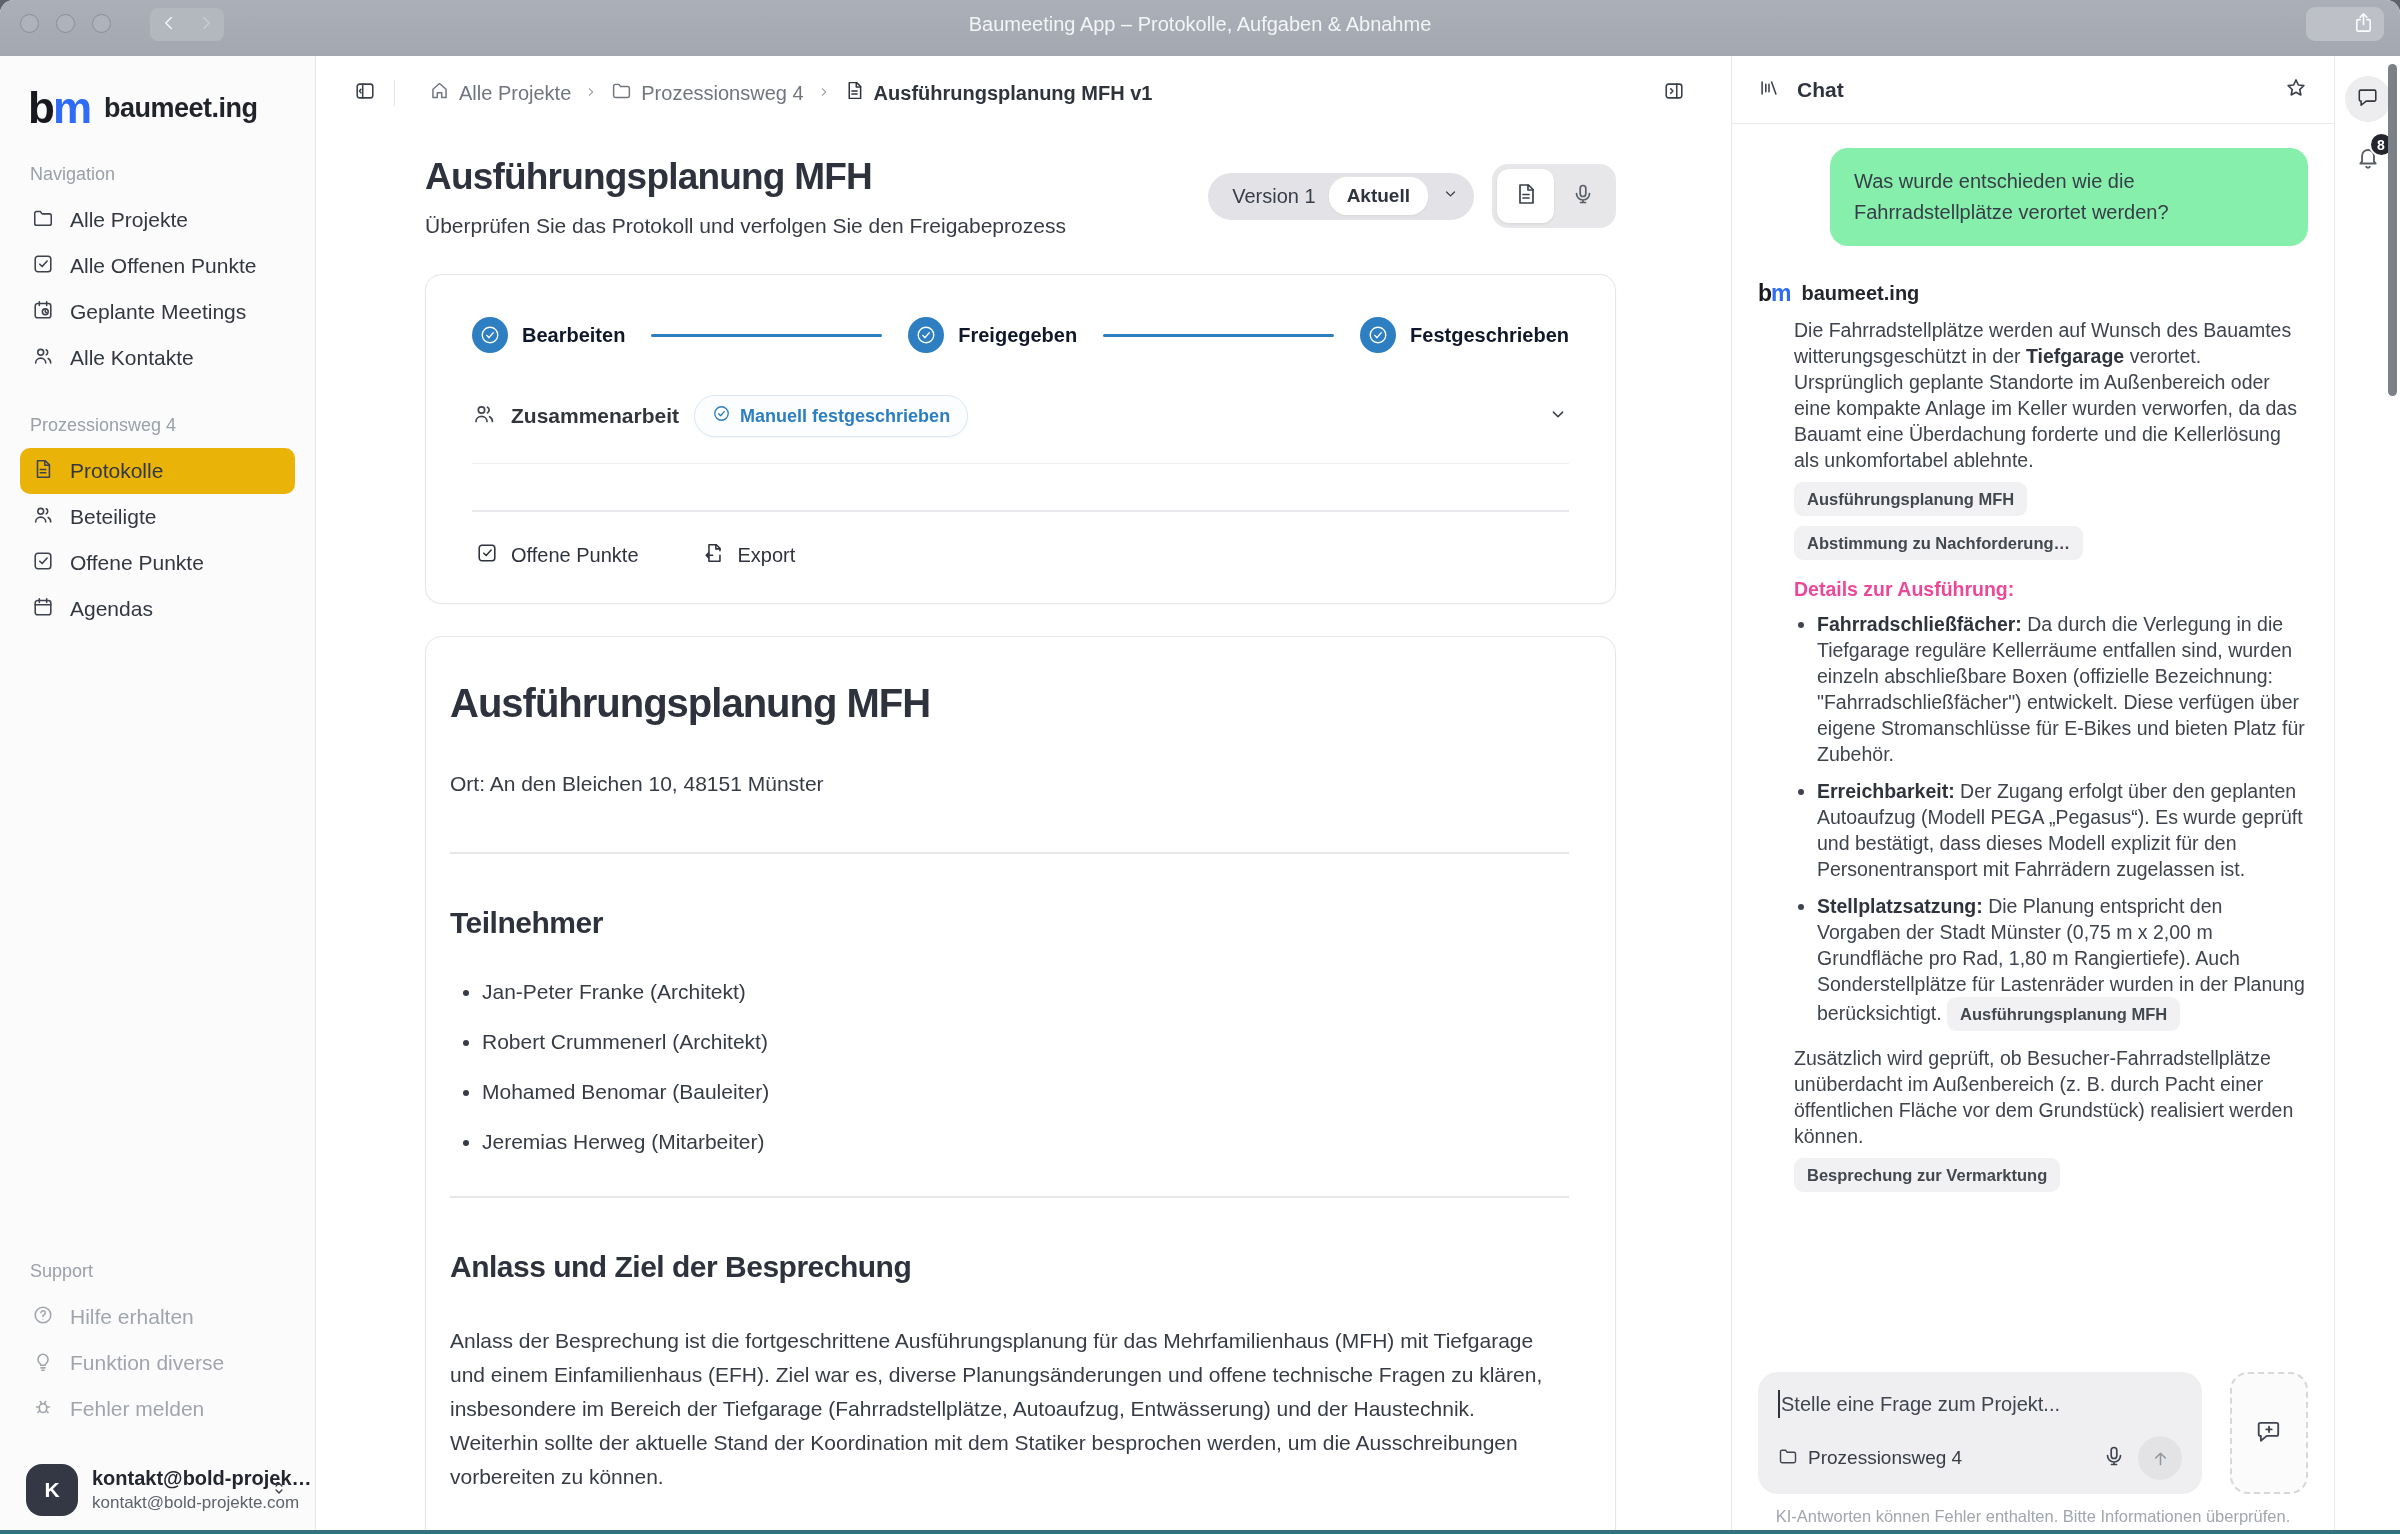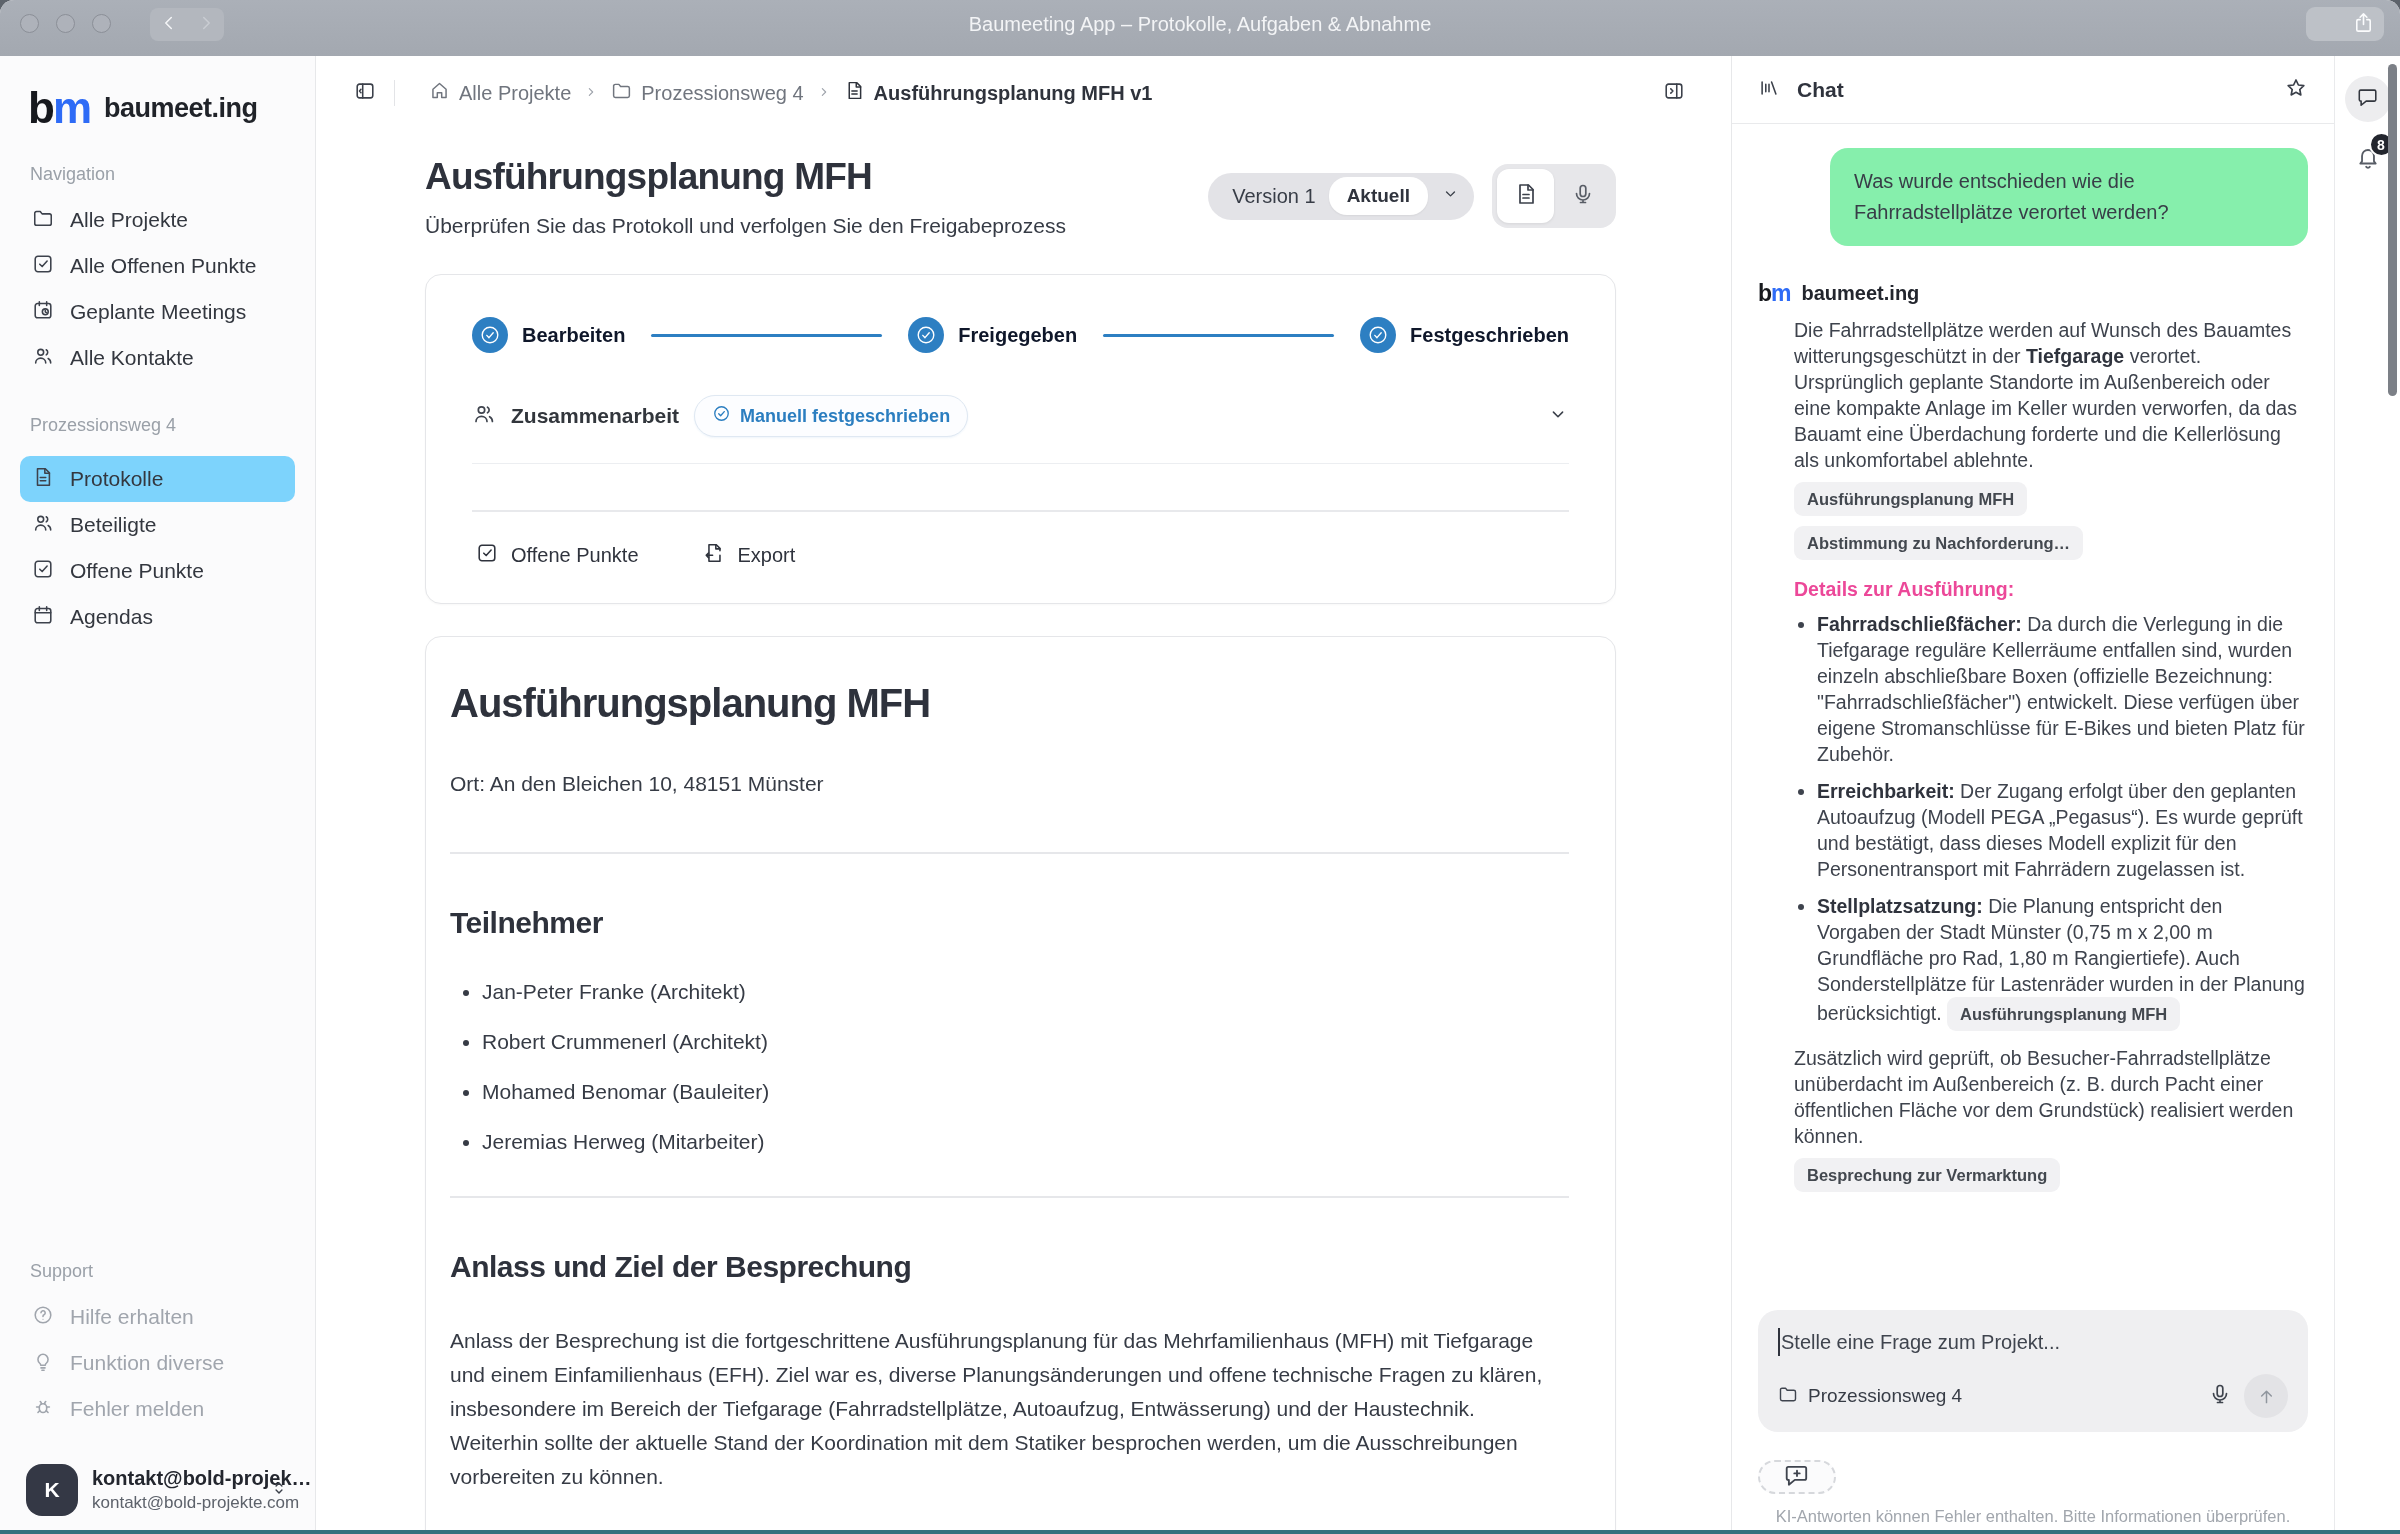--- a/index.html
+++ b/index.html
@@ -28,21 +28,21 @@
   
   .sidebar { width:316px; background:#fbfbfc; border-right:1px solid #e7e8ea; padding:30px 20px 22px; display:flex; flex-direction:column; }
   .brand { display:flex; align-items:center; gap:14px; padding-left:8px; }
   .logo { position:relative; font-weight:800; font-size:44px; line-height:1; letter-spacing:-2px; }
   .logo .lb { color:#17191e; }
   .logo .lm { color:#2e6bf6; position:relative; }
   .brand-name { font-size:27px; font-weight:700; color:#202329; letter-spacing:-0.5px; }
   .sec-label { font-size:18px; color:#9aa0a8; margin:34px 0 12px 10px; }
   .side-item { display:flex; align-items:center; gap:16px; height:46px; padding:0 12px; border-radius:10px; font-size:21px; color:#33373f; cursor:default; }
   .side-item .ic { color:#3d424c; }
-  .side-item.sel { background:#7dd3fc;margin-top:8px; }
+  .side-item.sel { background:#eab308; }
   .side-item.muted, .side-item.muted .ic { color:#a0a5ad; }
   .spacer { flex:1; }
   .account { display:flex; align-items:center; gap:14px; padding:6px 6px 0; }
   .avatar { width:52px; height:52px; border-radius:16px; background:#343845; color:#fff; font-size:21px; font-weight:700; display:flex; align-items:center; justify-content:center; }
   .acc-txt { flex:1; min-width:0; }
   .acc-name { font-size:20px; font-weight:700; color:#23262e; white-space:nowrap; }
   .acc-mail { font-size:17px; color:#5d626b; margin-top:3px; white-space:nowrap; }
   .acc-chev { color:#3b404a; }
 
   
@@ -122,21 +122,21 @@
   .chips { display:flex; gap:10px; margin:9px 0 16px; flex-wrap:wrap; }
   .chip { background:#f1f1f3; border-radius:9px; padding:4px 13px; font-size:16.5px; font-weight:600; color:#43484f; white-space:nowrap; display:inline-block; }
   .details-h { font-weight:700; color:#ec4899; margin:4px 0 9px; }
   .ai-list { padding-left:23px; margin-bottom:12px; }
   .ai-list li { margin-bottom:11px; }
   .ai-list li::marker { color:#3e434d; }
   .outro { margin-top:14px; }
   .outro-chip { margin-top:9px; }
 
   .chat-input-wrap { flex:none; padding:10px 26px 12px; }
-  .ciw-row { display:flex; gap:28px;flex-direction:column; }
+  .ciw-row { display:flex; gap:28px; }
   .input-box { flex:1; background:#efeff1; border-radius:20px; padding:18px 20px 14px; display:flex; flex-direction:column; gap:18px; }
   .in-top { display:flex; align-items:center; }
   .caret { width:2px; height:28px; background:#2f333d; margin-right:1px; flex:none; }
   .in-top input { border:none; background:transparent; outline:none; font-family:"Liberation Sans",sans-serif; font-size:20px; color:#2f333d; width:100%; }
   .in-top input::placeholder { color:#3f444e; opacity:1; }
   .in-bottom { display:flex; align-items:center; gap:12px; }
   .ctx { display:flex; align-items:center; gap:10px; font-size:19px; color:#373c46; }
   .ctx .ic { width:20px; height:20px; color:#3f444e; }
   .in-bottom .mic { color:#3f444e; margin-left:auto; } .in-bottom .mic .ic { width:24px; height:24px; }
   .send { width:44px; height:44px; border-radius:50%; background:#e3e3e6; display:flex; align-items:center; justify-content:center; color:#90969e; }

